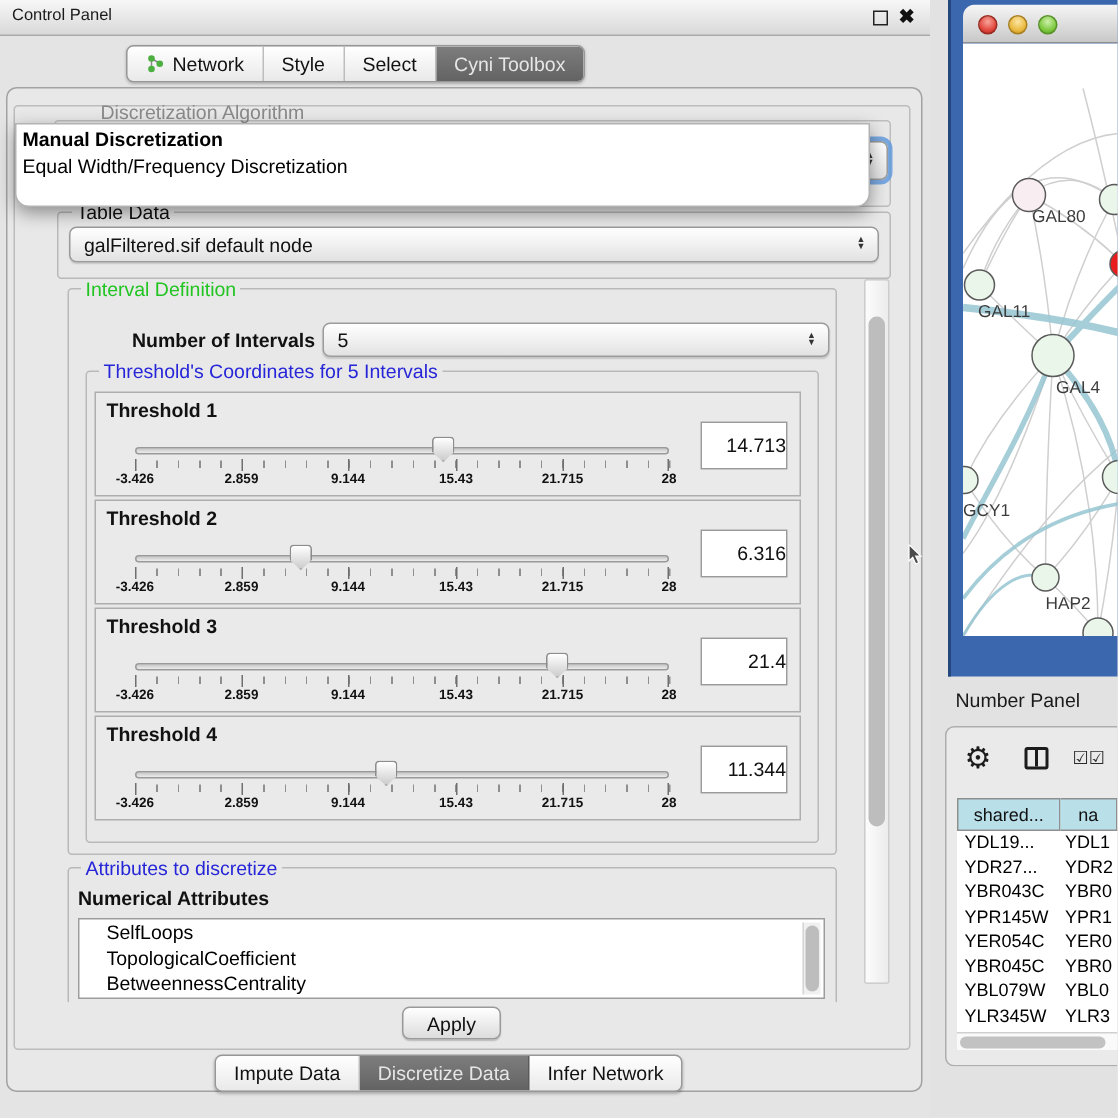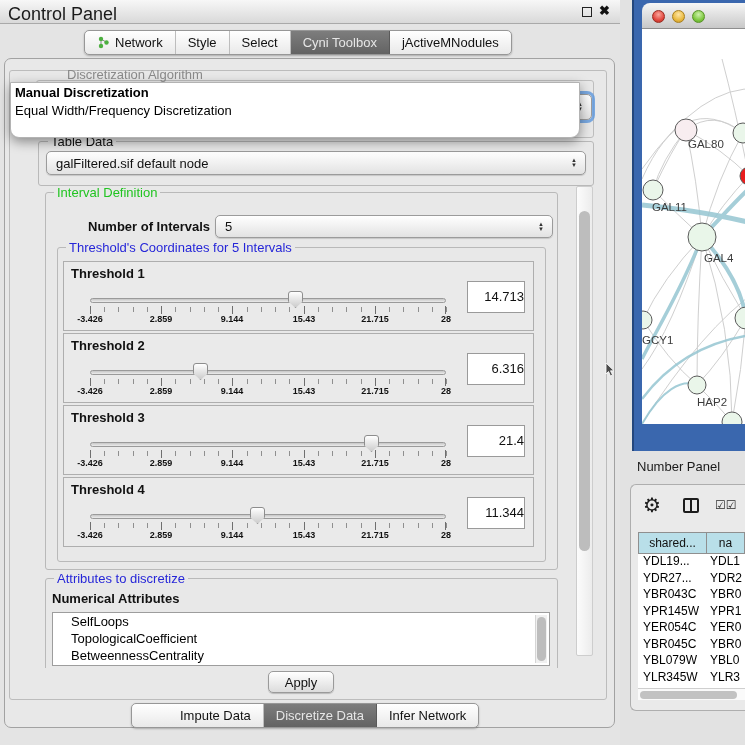--- a/index.html
+++ b/index.html
@@ -3,21 +3,21 @@
 <meta charset="utf-8">
 <style>
   * { margin:0; padding:0; box-sizing:border-box; }
   html,body { width:745px; height:745px; }
   body { font-family:"Liberation Sans", sans-serif; background:#e2e2e2; position:relative; overflow:hidden; font-size:13px; color:#111; }
 
   
   #control-panel { position:absolute; left:0; top:0; width:620px; height:745px; background:#e4e4e4; }
   #cp-titlebar { position:absolute; left:0; top:0; width:620px; height:24px;
     background:linear-gradient(#f7f7f7,#d9d9d9); border-bottom:1px solid #a9a9a9; }
-  #cp-title { position:absolute; left:8px; top:4px; font-size:18px; color:#1a1a1a; }
+  #cp-title { position:absolute; left:8px; top:4px; font-size:11px; color:#1a1a1a; }
   #cp-float { position:absolute; left:582px; top:7px; width:10px; height:10px; border:1.5px solid #222; background:transparent; }
   #cp-close { position:absolute; left:599px; top:3px; font-size:13px; font-weight:bold; color:#111; }
 
   
   .seg { position:absolute; display:flex; height:25px; border:1px solid #979797; border-radius:5px;
     background:linear-gradient(#ffffff,#e9e9e9); box-shadow:0 1px 2px rgba(0,0,0,.25); overflow:hidden; }
   .seg-item { display:flex; align-items:center; gap:5px; padding:0 12px; font-size:13px; color:#111;
     border-right:1px solid #bdbdbd; white-space:nowrap; }
   .seg-item:last-child { border-right:none; }
   .seg-item.sel { background:linear-gradient(#7d7d7d,#636363); color:#e6e6e6; border-right-color:#5a5a5a; }
@@ -138,23 +138,20 @@
     </div>
     <div class="seg-item">
         <span>Style</span>
       </div>
     <div class="seg-item">
         <span>Select</span>
       </div>
     <div class="seg-item sel">
         <span>Cyni Toolbox</span>
       </div>
-    <div class="seg-item">
-        <span>jActiveMNodules</span>
-      </div>
   </div>
 
   <div id="outer-box"></div>
   <div id="inner-box"></div>
 
   <span id="disc-title" class="group-title" style="background:transparent;">Discretization Algorithm</span>
   <div id="disc-group"></div>
   <div class="combo" id="disc-combo">
     <span class="arrows">
         <span>▲</span>
@@ -286,21 +283,21 @@
         </div>
     </div>
   </div>
 
   <div id="vscroll">
       <div class="thumb"></div>
     </div>
 
   <div class="aqua-btn" style="left:268px; top:671px; width:66px;">Apply</div>
 
-  <div class="seg" style="left:131px; top:703px;padding-left:36px;">
+  <div class="seg" style="left:143px; top:703px;">
     <div class="seg-item">
         <span>Impute Data</span>
       </div>
     <div class="seg-item sel">
         <span>Discretize Data</span>
       </div>
     <div class="seg-item">
         <span>Infer Network</span>
       </div>
   </div>

